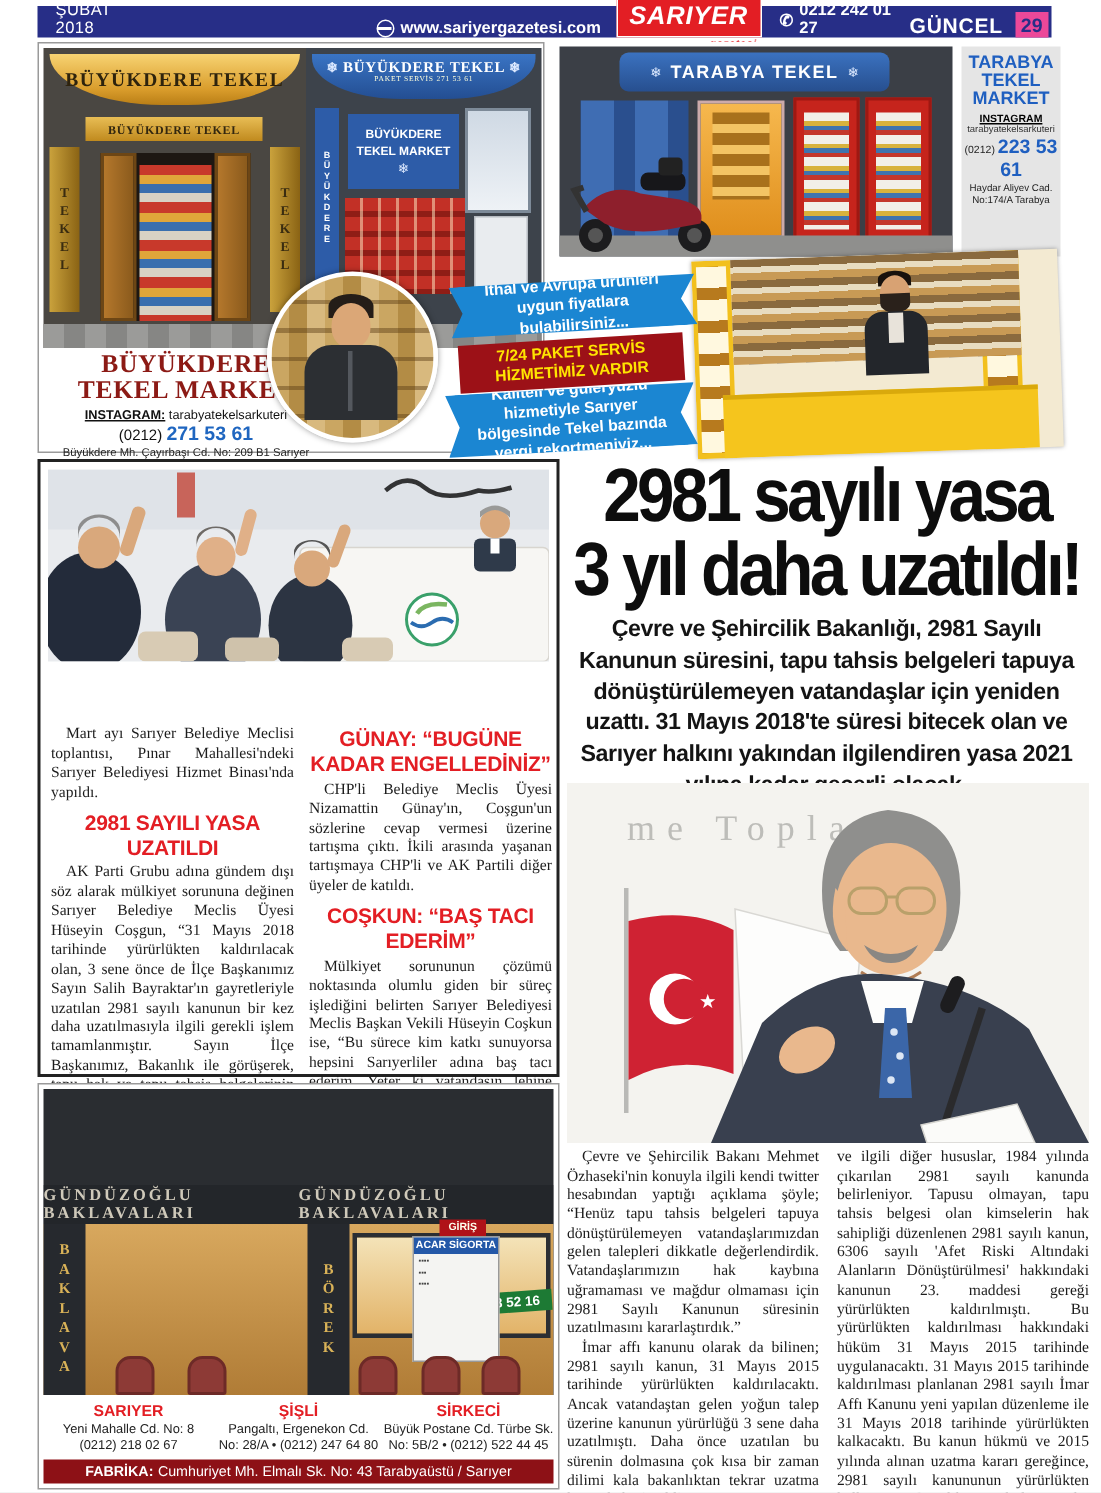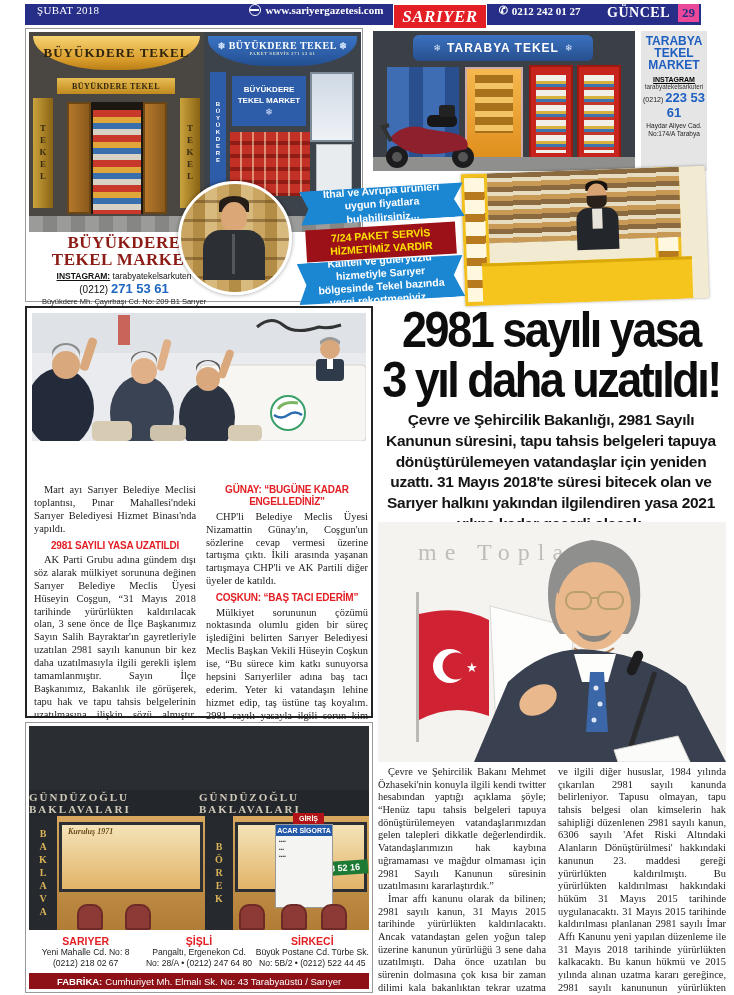--- a/index.html
+++ b/index.html
@@ -1,21 +1,21 @@
 <!DOCTYPE html>
 <html><head>
 <meta charset="utf-8">
 <style>
   * { margin:0; padding:0; box-sizing:border-box; }
   html,body { background:#e9e9e9; }
   body { font-family:"Liberation Serif", serif; }
   #page { position:relative; width:734px; height:995px; background:#fff; margin:0 auto; overflow:hidden; }
 
   
-  .hdr { position:absolute; left:25px; top:4px; width:676px; height:21px; background:#272e87; display:flex; align-items:flex-start; color:#fff; font-family:Liberation Serif, serif; }
+  .hdr { position:absolute; left:25px; top:4px; width:676px; height:21px; background:#272e87; display:flex; align-items:flex-end; color:#fff; font-family:Liberation Sans, sans-serif; }
   .hdr-date { font-size:11px; margin-left:12px; letter-spacing:.3px; }
   .hdr-url { font-size:11px; font-weight:bold; margin-left:150px; display:flex; align-items:center; gap:4px; }
   .globe { width:12px; height:12px; border:1.5px solid #fff; border-radius:50%; position:relative; display:inline-block; }
   .globe::before { content:""; position:absolute; left:0; top:4px; width:9px; height:1.5px; background:#fff; }
   .logo-box { background:#e31e24; color:#fff; font-weight:bold; font-style:italic; font-size:17px; padding:2px 8px 3px 8px; margin-left:10px; letter-spacing:.5px; position:relative; border:1px solid #fff; }
   .logo-sub { position:absolute; right:2px; bottom:-9px; color:#e31e24; font-size:7px; font-style:italic; }
   .hdr-phone { font-size:11px; font-weight:bold; margin-left:12px; display:flex; align-items:center; gap:4px; }
   .hdr-right { margin-left:auto; display:flex; align-items:center; }
   .hdr-section { font-size:14px; font-weight:bold; letter-spacing:.5px; }
   .hdr-page { background:#ec4899; color:#272e87; font-weight:bold; font-size:13px; padding:1px 4px; margin:0 2px 0 8px; }
@@ -100,21 +100,21 @@
   .man2 .vest { position:absolute; left:2px; top:24px; width:42px; height:42px; border-radius:12px 12px 0 0; background:#23262b; }
   .man2 .shirt { position:absolute; left:18px; top:25px; width:10px; height:20px; background:#e8e3da; }
 
   
   #meclis { left:25px; top:306px; width:348px; height:412px; border:2px solid #222; background:#fff; }
   .meclis-photo { position:absolute; left:5px; top:5px; width:334px; height:128px; overflow:hidden; background:#eceff1; }
   .meclis-head { position:absolute; left:7px; top:139px; width:334px; font-family:"Liberation Sans",sans-serif; font-weight:600; font-size:27px; letter-spacing:-.5px; color:#151515; }
   .meclis-cols { position:absolute; left:7px; top:176px; width:334px; height:230px; display:flex; gap:10px; }
   .col { flex:1; font-size:10.4px; line-height:1.24; text-align:justify; color:#1c1c1c; }
   .col p { text-indent:10px; margin-bottom:1px; }
-  .subhead { color:#e31e24; font-family:"Liberation Sans",sans-serif; font-weight:bold; font-size:10px; text-align:center; margin:4px 0 2px 0; letter-spacing:-.2px; }
+  .subhead { color:#e31e24; font-family:"Liberation Sans",sans-serif; font-weight:bold; font-size:14px; text-align:center; margin:4px 0 2px 0; letter-spacing:-.2px; }
 
   
   #yasa-head { position:absolute; left:376px; top:306px; width:350px; text-align:center; font-family:"Liberation Sans",sans-serif; }
   .yasa-h1 { font-weight:bold; font-size:45px; line-height:.98; color:#0d0d0d; letter-spacing:-2.5px; transform:scaleY(1.12); transform-origin:top; }
   .yasa-deck { margin-top:16px; font-weight:bold; font-size:15.5px; line-height:1.34; color:#141414; letter-spacing:-.3px; }
   .yasa-photo { position:absolute; left:378px; top:522px; width:348px; height:240px; overflow:hidden; background:#f3f2ee; }
   .yasa-cols { position:absolute; left:378px; top:766px; width:348px; height:227px; display:flex; gap:12px; }
   .ycol { flex:1; font-size:10.4px; line-height:1.22; text-align:justify; color:#1c1c1c; }
   .ycol p { text-indent:10px; }
 
@@ -406,23 +406,20 @@
         <span>GÜNDÜZOĞLU  BAKLAVALARI</span>
         <span>GÜNDÜZOĞLU  BAKLAVALARI</span>
       </div>
       <div class="g-store">
         <div class="g-pillar" style="left:0;">
             <span>BAKLAVA</span>
           </div>
         <div class="g-pillar" style="left:176px;">
             <span>BÖREK</span>
           </div>
-        <div class="g-window" style="left:30px; width:144px;">
-          <span class="g-script" style="font-size:8px; position:absolute; left:6px; top:2px; color:#6b4c18;">Kuruluş 1971</span>
-        </div>
         <div class="g-window" style="left:206px; width:132px;">
           <div class="g-giris">GİRİŞ</div>
           <div class="g-phone-sign">18 52 16</div>
         </div>
         <div class="g-poster">
           <div class="ph">ACAR SİGORTA</div>
           <div class="pl">▪▪▪▪<br>▪▪▪<br>▪▪▪▪</div>
         </div>
         <div class="chairs">
           <div class="chair" style="left:48px;"></div>

